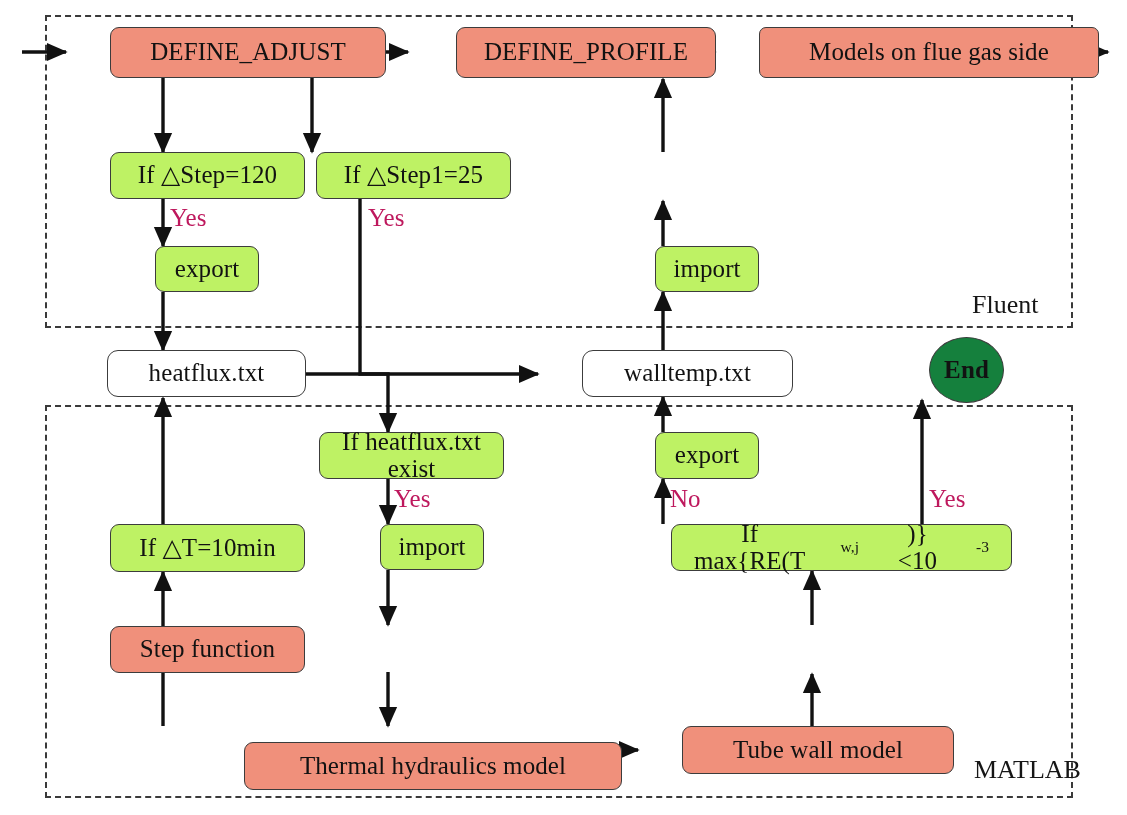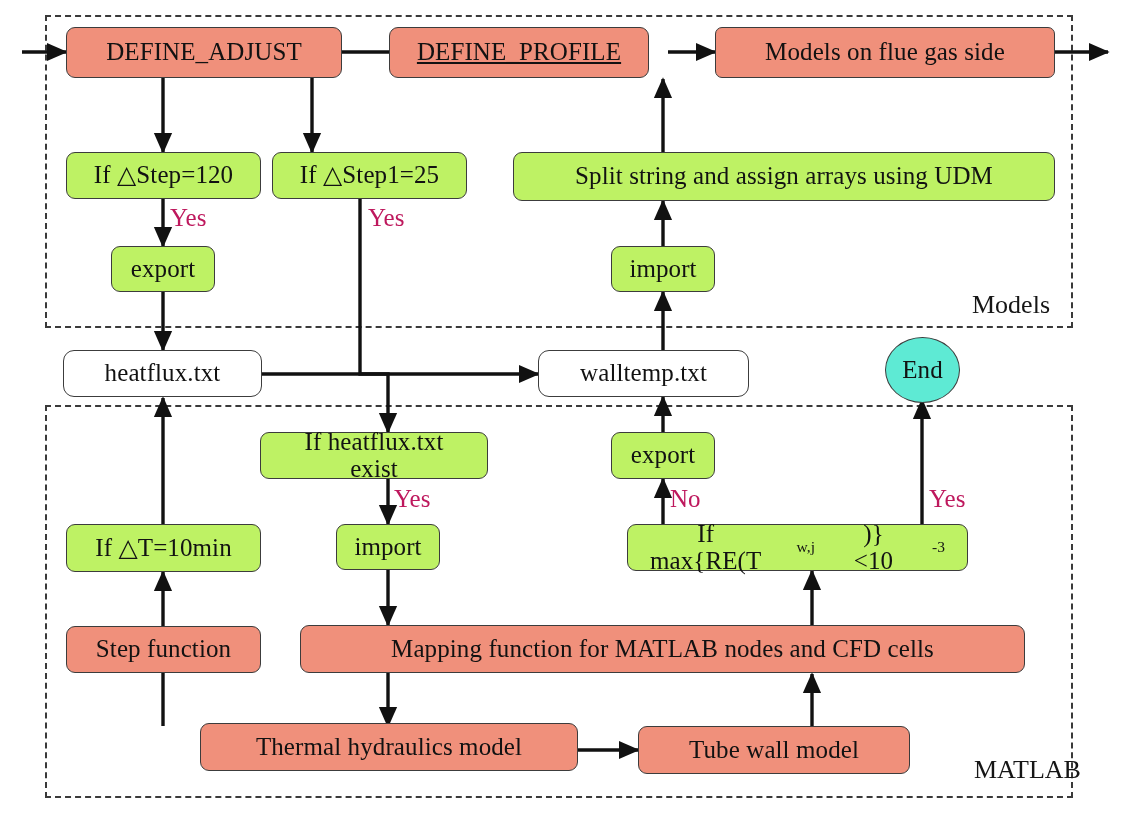--- a/index.html
+++ b/index.html
@@ -30,45 +30,47 @@
     align-items:center;
     justify-content:center;
     text-align:center;
     border:1.6px solid #3c3c3c;
     border-radius:9px;
     color:#121212;
     font-size:25px;
     line-height:1.05;
     letter-spacing:0.1px;
     padding:0 22px;
+    margin-left:44px;
   }
   .proc{background:#F0907B;}
   .dec{background:#bef264;}
   .file{background:#ffffff;border-radius:11px;}
   .term{
-    background:#5eead4;
+    background:#15803d;
     border-radius:50%;
     border:1.6px solid #3c3c3c;
+    font-weight:bold;
   }
   .edge-label{
     position:absolute;
     font-size:25px;
     color:#be185d;
     white-space:nowrap;
   }
   .node sub{font-size:0.62em;vertical-align:-0.18em;}
   .node sup{font-size:0.62em;vertical-align:0.48em;}
 </style>
 </head>
 <body>
 
 <div id="stage">
 
   <div class="group-box" style="left:45px;top:15px;width:1028px;height:313px;"></div>
-  <div class="group-label" style="left:972px;top:290px;">Models</div>
+  <div class="group-label" style="left:972px;top:290px;">Fluent</div>
 
   <div class="group-box" style="left:45px;top:405px;width:1028px;height:393px;"></div>
   <div class="group-label" style="left:947px;top:755px;margin-left:27px;">MATLAB</div>
 
   <svg id="wires" viewBox="0 0 1127 815" xmlns="http://www.w3.org/2000/svg">
     <defs>
       <marker id="ah" viewBox="0 0 10 10" refX="9.2" refY="5" markerWidth="6.2" markerHeight="6.2" orient="auto-start-reverse">
         <path d="M0,0.6 L10,5 L0,9.4 Z" fill="#111111"></path>
       </marker>
     </defs>
@@ -119,45 +121,44 @@
       <path d="M922,524 L922,400"></path>
 
       <path d="M163,726 L163,572"></path>
 
       <path d="M163,524 L163,398"></path>
     </g>
   </svg>
 
   <div class="node proc" style="left:66px;top:27px;width:276px;height:51px;">DEFINE_ADJUST</div>
 
-  <div class="node proc" style="left:389px;top:27px;width:260px;height:51px;text-decoration:underline;">DEFINE_PROFILE</div>
+  <div class="node proc" style="left:412px;top:27px;width:260px;height:51px;">DEFINE_PROFILE</div>
 
   <div class="node proc" style="left:715px;top:27px;width:340px;height:51px;border-radius:7px;">Models on flue gas side</div>
 
   <div class="node dec" style="left:66px;top:152px;width:195px;height:47px;">If △Step=120</div>
 
   <div class="node dec" style="left:272px;top:152px;width:195px;height:47px;">If △Step1=25</div>
 
-  <div class="node dec" style="left:513px;top:152px;width:542px;height:49px;">Split string and assign arrays using UDM</div>
 
   <div class="edge-label" style="left:170px;top:204px;">Yes</div>
 
   <div class="edge-label" style="left:368px;top:204px;">Yes</div>
 
   <div class="node dec" style="left:111px;top:246px;width:104px;height:46px;">export</div>
 
   <div class="node dec" style="left:611px;top:246px;width:104px;height:46px;">import</div>
 
   <div class="node file" style="left:538px;top:350px;width:211px;height:47px;">walltemp.txt</div>
 
   <div class="node file" style="left:63px;top:350px;width:199px;height:47px;">heatflux.txt</div>
 
   <div class="node term" style="left:885px;top:337px;width:75px;height:66px;font-size:25px;">End</div>
 
-  <div class="node dec" style="left:260px;top:432px;width:228px;height:47px;">If heatflux.txt exist</div>
+  <div class="node dec" style="left:275px;top:432px;width:185px;height:47px;">If heatflux.txt exist</div>
 
   <div class="node dec" style="left:611px;top:432px;width:104px;height:47px;">export</div>
 
   <div class="edge-label" style="left:394px;top:485px;">Yes</div>
 
   <div class="edge-label" style="left:670px;top:485px;">No</div>
 
   <div class="edge-label" style="left:929px;top:485px;">Yes</div>
 
   <div class="node dec" style="left:66px;top:524px;width:195px;height:48px;">If △T=10min</div>
@@ -166,19 +167,18 @@
 
   <div class="node dec" style="left:627px;top:524px;width:341px;height:47px;gap:35px;">
     <span>If max{RE(T</span>
       <sub>w,j</sub>
       <span>)}&lt;10</span>
       <sup>-3</sup>
   </div>
 
   <div class="node proc" style="left:66px;top:626px;width:195px;height:47px;">Step function</div>
 
-  <div class="node proc" style="left:300px;top:625px;width:725px;height:48px;">Mapping function for MATLAB nodes and CFD cells</div>
 
-  <div class="node proc" style="left:200px;top:723px;width:378px;height:48px;">Thermal hydraulics model</div>
+  <div class="node proc" style="left:200px;top:742px;width:378px;height:48px;">Thermal hydraulics model</div>
 
   <div class="node proc" style="left:638px;top:726px;width:272px;height:48px;text-align:center;">Tube wall model</div>
 
 </div>
 
 </body></html>

